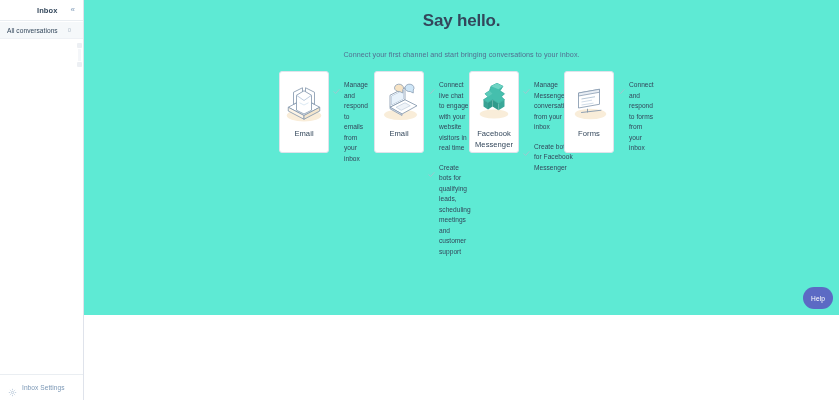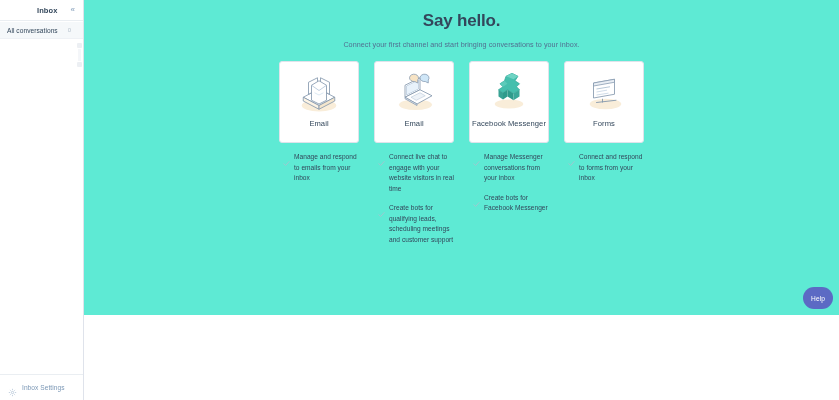--- a/index.html
+++ b/index.html
@@ -151,38 +151,38 @@
   }
 
   .hero-title {
     font-size: 17px;
     font-weight: bold;
     color: #33475b;
     letter-spacing: -.2px;
   }
 
   .hero-sub {
-    margin-top: 9px;
+    margin-top: 19px;
     font-size: 7.2px;
     color: #516f90;
     letter-spacing: .05px;
   }
 
   .cards {
     margin-top: 12px;
     display: flex;
     justify-content: center;
     gap: 15px;
     padding-left: 0px;
   }
 
   .channel-col {
     width: 80px;
     display: flex;
-    flex-direction: column;
+    flex-direction: row;
     align-items: stretch;
   }
 
   .card {
     width: 80px;
     height: 82px;
     border: 1px solid #dfe3eb;
     border-radius: 3px;
     background: #ffffff;
     display: flex;

